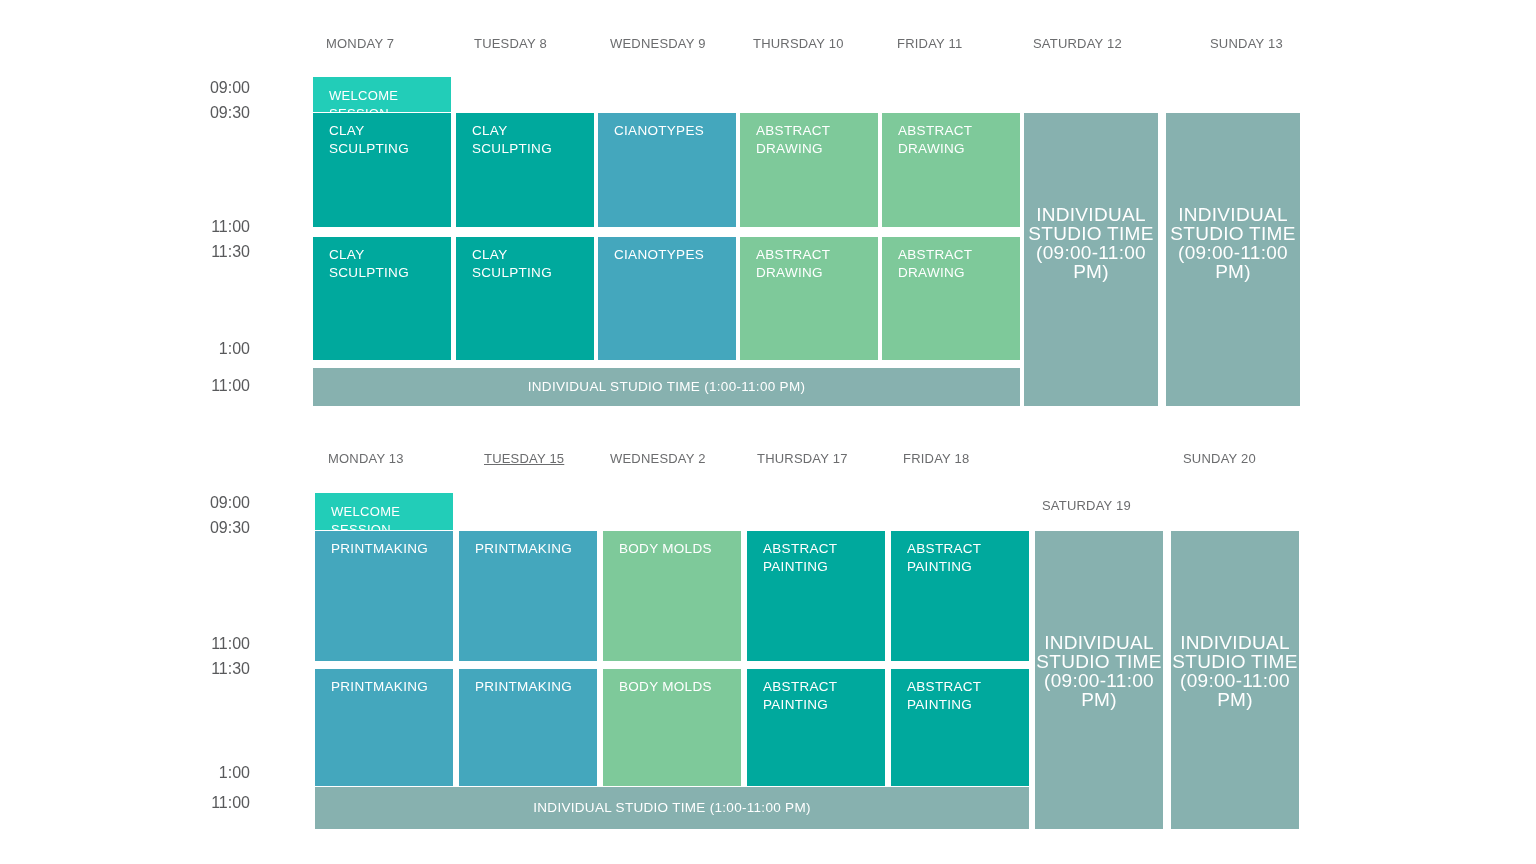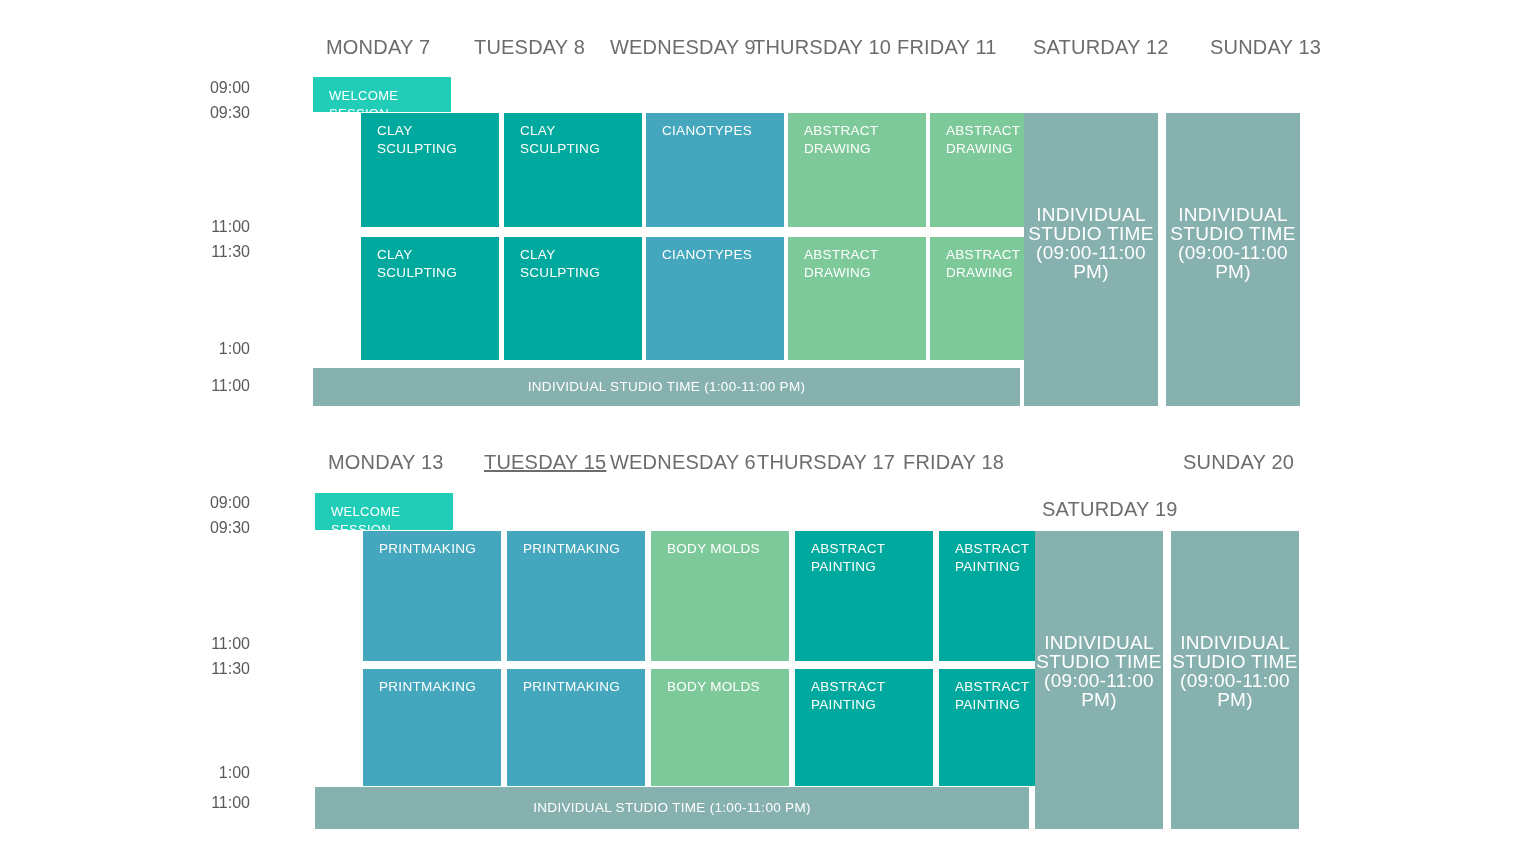--- a/index.html
+++ b/index.html
@@ -35,21 +35,21 @@
   
   .day-headers {
     position: absolute;
     top: 36px;
     left: 0;
     height: 26px;
   }
   .day-header {
     position: absolute;
     top: 0;
-    font-size: 20px;
+    font-size: 13px;
     letter-spacing: 0.2px;
     color: #6b6c6e;
     white-space: nowrap;
   }
 
   
   .time-label {
     position: absolute;
     width: 62px;
     text-align: right;
@@ -68,21 +68,20 @@
     letter-spacing: 0.3px;
     overflow: hidden;
   }
   .ev .ev-label {
     display: block;
     white-space: pre-line;
   }
 
   .ev-session {
     padding: 9px 16px 0 16px;
-    margin-left: 48px;
   }
   .ev-welcome {
     padding: 10px 0 0 16px;
     font-size: 13px;
   }
   .ev-studio-bar {
     display: flex;
     align-items: center;
     justify-content: center;
     text-align: center;
@@ -175,21 +174,21 @@
           <span class="ev-label" style="margin-top: 92px;">INDIVIDUAL
 STUDIO TIME
 (09:00-11:00 PM)</span>
         </div>
       </div>
   </div>
   <div class="week week-2">
     <div class="day-headers">
         <div class="day-header" style="left: 328px;">MONDAY 13</div>
         <div class="day-header" style="left: 484px; text-decoration: underline;">TUESDAY 15</div>
-        <div class="day-header" style="left: 610px;">WEDNESDAY 6</div>
+        <div class="day-header" style="left: 610px;">WEDNESDAY 2</div>
         <div class="day-header" style="left: 757px;">THURSDAY 17</div>
         <div class="day-header" style="left: 903px;">FRIDAY 18</div>
         <div class="day-header" style="left: 1042px; margin-top: 47px;">SATURDAY 19</div>
         <div class="day-header" style="left: 1183px;">SUNDAY 20</div>
       </div>
     <div class="time-gutter">
         <div class="time-label" style="left: 188px; top: 79px;">09:00</div>
         <div class="time-label" style="left: 188px; top: 104px;">09:30</div>
         <div class="time-label" style="left: 188px; top: 220px;">11:00</div>
         <div class="time-label" style="left: 188px; top: 245px;">11:30</div>

